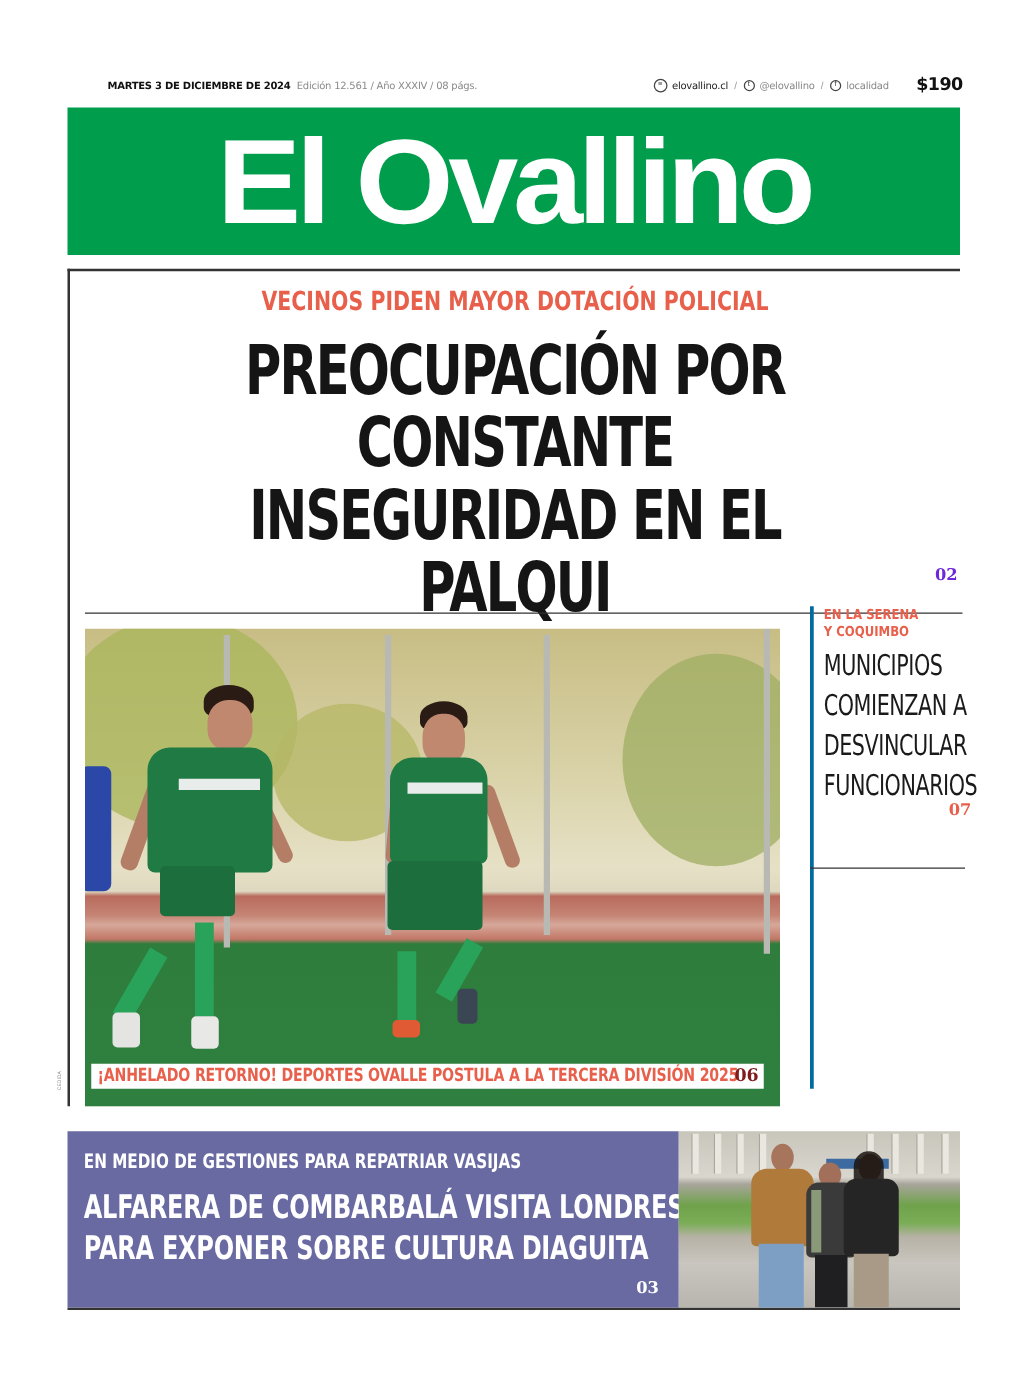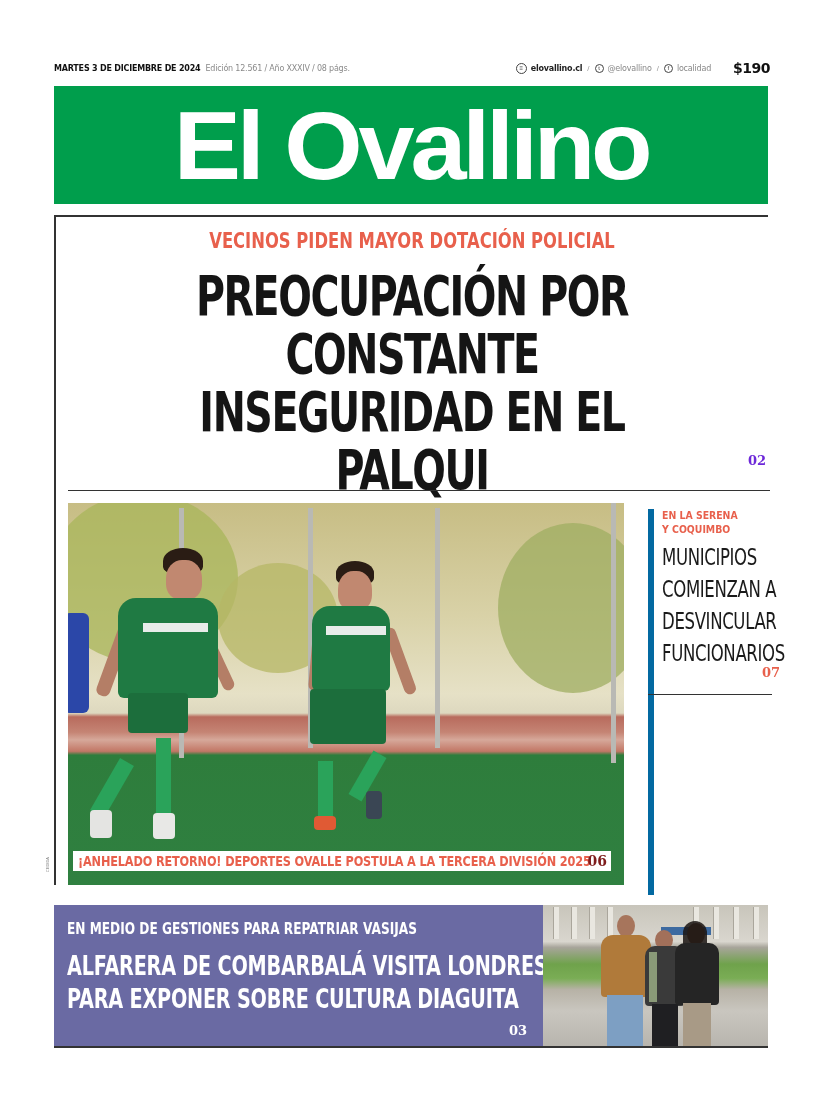--- a/index.html
+++ b/index.html
@@ -2,24 +2,24 @@
 <html><head>
   <meta charset="utf-8">
   <style>
     * { box-sizing: border-box; margin: 0; padding: 0; }
     html, body { width: 822px; height: 1105px; background: #ffffff; overflow: hidden; }
     body { position: relative; font-family: "Liberation Sans", sans-serif; color: #1a1a1a; }
 
     
     .meta-bar { position: absolute; left: 54px; top: 60px; width: 716px; height: 16px; display: flex; align-items: center; justify-content: space-between; }
     .meta-left { display: flex; align-items: baseline; gap: 5px; }
-    .meta-date { font-family: "DejaVu Sans", sans-serif; font-weight: bold; font-size: 8px; color: #111; letter-spacing: -0.2px; }
+    .meta-date { font-family: "DejaVu Sans", sans-serif; font-weight: bold; font-size: 8px; color: #111; letter-spacing: -0.2px; margin-left: 32px; }
     .meta-edition { font-family: "DejaVu Sans", sans-serif; font-size: 8px; color: #8a8a8a; letter-spacing: -0.2px; }
     .meta-right { display: flex; align-items: center; gap: 4px; }
-    .meta-right .site { font-family: "DejaVu Sans", sans-serif; font-size: 8px; font-weight: bold; color: #222; letter-spacing: -0.2px; }
+    .meta-right .site { font-family: "DejaVu Sans", sans-serif; font-size: 8px; font-weight: normal; color: #222; letter-spacing: -0.2px; }
     .meta-right .sep { font-size: 8px; color: #999; margin: 0 1px; }
     .meta-right .handle { font-family: "DejaVu Sans", sans-serif; font-size: 8px; color: #888; letter-spacing: -0.2px; }
     .icon-circle { display: inline-flex; align-items: center; justify-content: center; width: 9px; height: 9px; border: 1px solid #444; border-radius: 50%; font-size: 6px; color: #444; line-height: 1; }
     .icon-globe { width: 11px; height: 11px; }
     .price { font-family: "DejaVu Sans", sans-serif; font-weight: bold; font-size: 14px; color: #111; margin-left: 18px; letter-spacing: -0.5px; }
 
     
     .masthead { position: absolute; left: 54px; top: 86px; width: 714px; height: 118px; background: #009e4c; display: flex; align-items: center; justify-content: center; }
     .masthead-title { font-family: "Liberation Sans", sans-serif; font-weight: bold; font-size: 96px; color: #ffffff; letter-spacing: -4px; transform: scaleX(1.05); line-height: 1; margin-top: 2px; }
 
@@ -47,21 +47,21 @@
     .player .shorts { position: absolute; background: #1c6e3c; border-radius: 4px; }
     .player .sock { position: absolute; background: #2aa35a; }
     .player .shoe { position: absolute; border-radius: 4px; }
     .player .arm { position: absolute; background: #b47e66; border-radius: 6px; }
     .photo-caption { position: absolute; left: 5px; bottom: 14px; width: 538px; height: 20px; background: #ffffff; display: flex; align-items: center; padding-left: 5px; }
     .photo-caption .cap-text { font-family: "DejaVu Sans", sans-serif; font-weight: bold; font-size: 14.5px; color: #e8604c; letter-spacing: -0.2px; transform: scaleX(0.78); transform-origin: left center; white-space: nowrap; }
     .photo-caption .cap-page { position: absolute; right: 4px; font-family: "DejaVu Serif", serif; font-weight: bold; font-size: 14px; color: #7f1d1d; }
     .photo-credit { position: absolute; left: -11px; top: 640px; width: 8px; font-size: 4px; color: #888; writing-mode: vertical-rl; transform: rotate(180deg); }
 
     
-    .side-col { position: absolute; left: 592px; top: 292px; width: 124px; height: 386px; border-left: 6px solid #0369a1; }
+    .side-col { position: absolute; left: 592px; top: 268px; width: 124px; height: 386px; border-left: 3px solid #0369a1; }
     .side-story { position: absolute; left: 8px; width: 118px; }
     .side-kicker { font-family: "DejaVu Sans", sans-serif; font-weight: bold; font-size: 11px; line-height: 14px; color: #e8604c; transform: scaleX(0.85); transform-origin: left top; white-space: nowrap; }
     .side-headline { font-family: "DejaVu Sans", sans-serif; font-size: 23px; line-height: 32px; color: #1a1a1a; letter-spacing: -0.5px; transform: scaleX(0.72); transform-origin: left top; white-space: nowrap; margin-top: 4px; }
     .side-headline.bold { font-weight: bold; font-size: 22px; line-height: 31px; }
     .side-page { position: absolute; right: 0; font-family: "DejaVu Serif", serif; font-weight: bold; font-size: 13px; color: #e8604c; }
     .side-rule { position: absolute; left: 592px; top: 477px; width: 124px; height: 1px; background: #333; }
 
     
     .feature { position: absolute; left: 54px; top: 905px; width: 714px; height: 143px; border-bottom: 2px solid #333; }
     .feature-text { position: absolute; left: 0; top: 0; width: 489px; height: 141px; background: #6a6aa3; }

